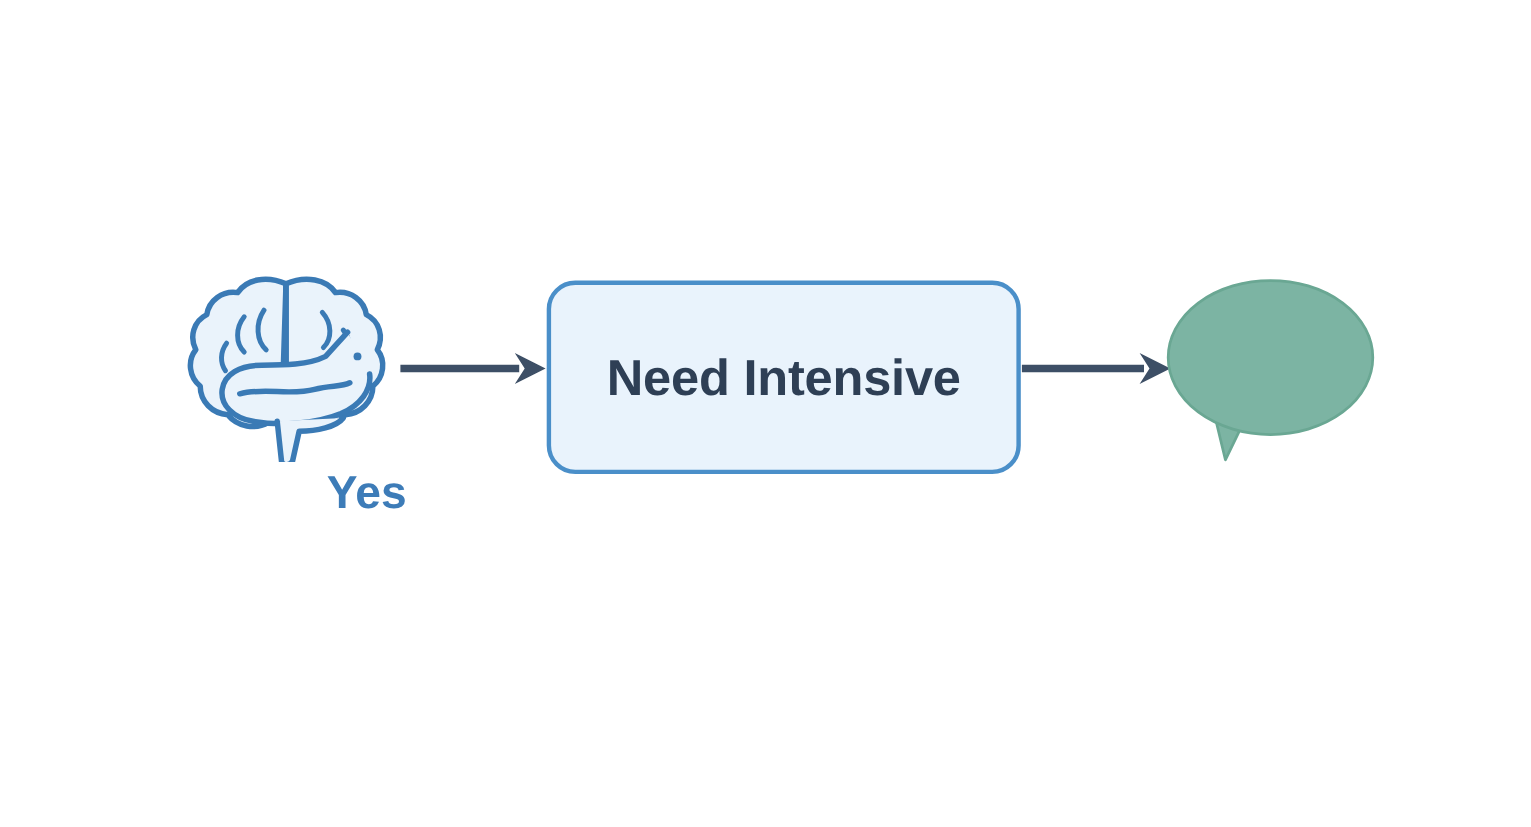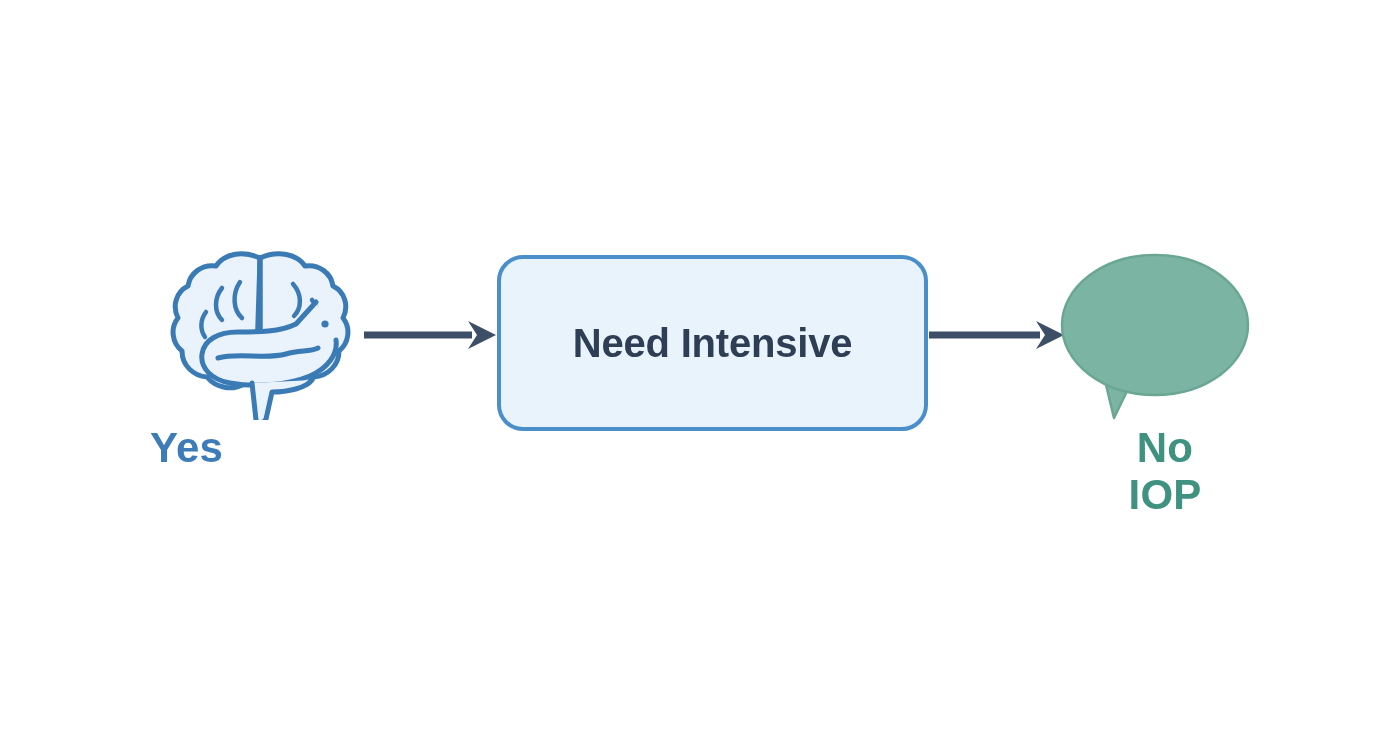--- a/index.html
+++ b/index.html
@@ -44,21 +44,21 @@
     width: 200px;
     height: 180px;
     display: block;
   }
 
   #left-labels {
     position: absolute;
     left: 150px;
     top: 424px;
     width: 220px;
-    text-align: left;
+    text-align: right;
     line-height: 1.12;
   }
   .label-blue {
     display: block;
     color: #3d7cb8;
     font-size: 42px;
     font-weight: 700;
     letter-spacing: 0.2px;
   }
 
@@ -90,21 +90,21 @@
     box-sizing: border-box;
     background: #e9f3fc;
     border: 4px solid #4a8fc9;
     border-radius: 26px;
     display: flex;
     align-items: center;
     justify-content: center;
   }
   #decision-box-text {
     color: #2e3f55;
-    font-size: 40px;
+    font-size: 46px;
     font-weight: 700;
     line-height: 1.22;
     text-align: right;
     letter-spacing: -0.2px;
     padding: 0 20px;
   }
 
   
   #bubble-node {
     left: 1058px;
@@ -220,18 +220,14 @@
 
   <div class="node" id="bubble-node">
     <svg id="bubble-icon" viewBox="0 0 210 175">
 
       <path d="M42 112 L86 108 L56 170 Z" fill="#7cb4a3" stroke="#6aa793" stroke-width="2.5" stroke-linejoin="round"></path>
 
       <ellipse cx="97" cy="77" rx="93" ry="70" fill="#7cb4a3" stroke="#6aa793" stroke-width="2.5"></ellipse>
     </svg>
   </div>
 
-  <div id="right-labels">
-    <span class="label-green">No</span>
-    <span class="label-green">IOP</span>
-  </div>
 
 </div>
 
 </body></html>

